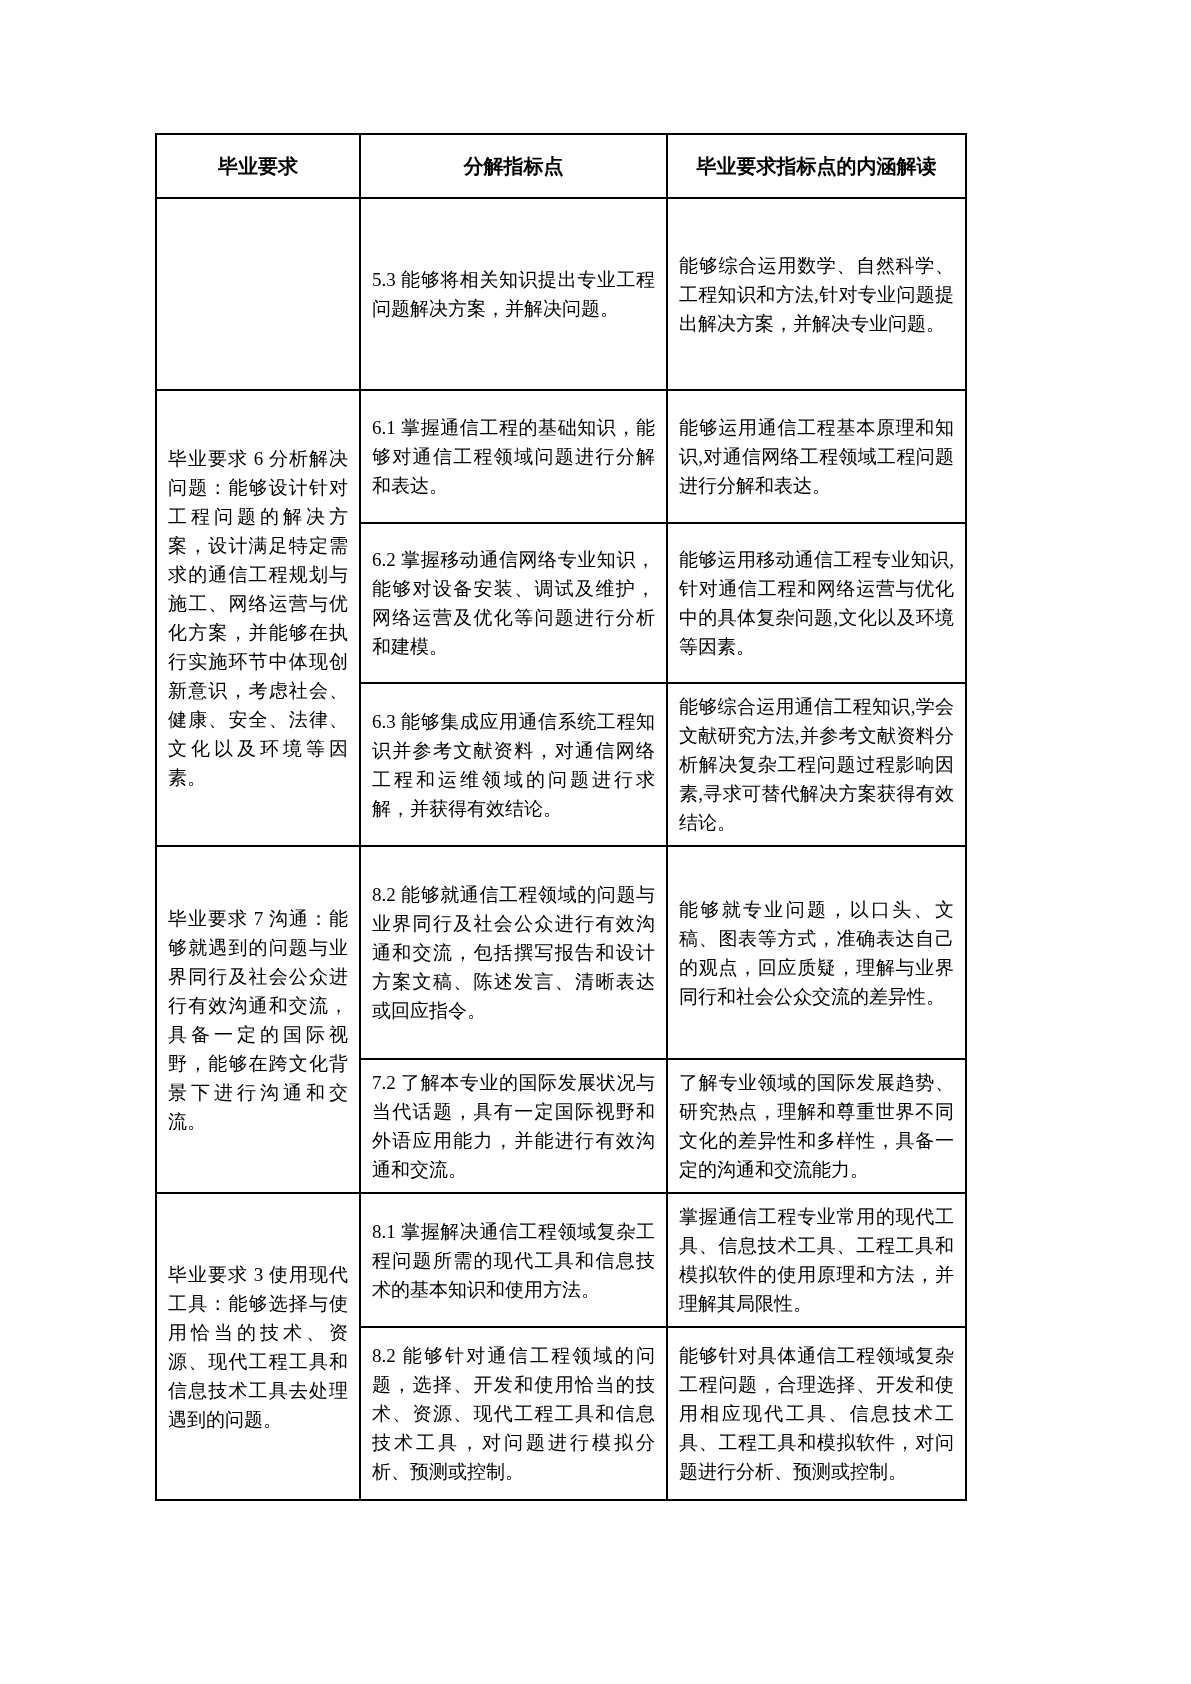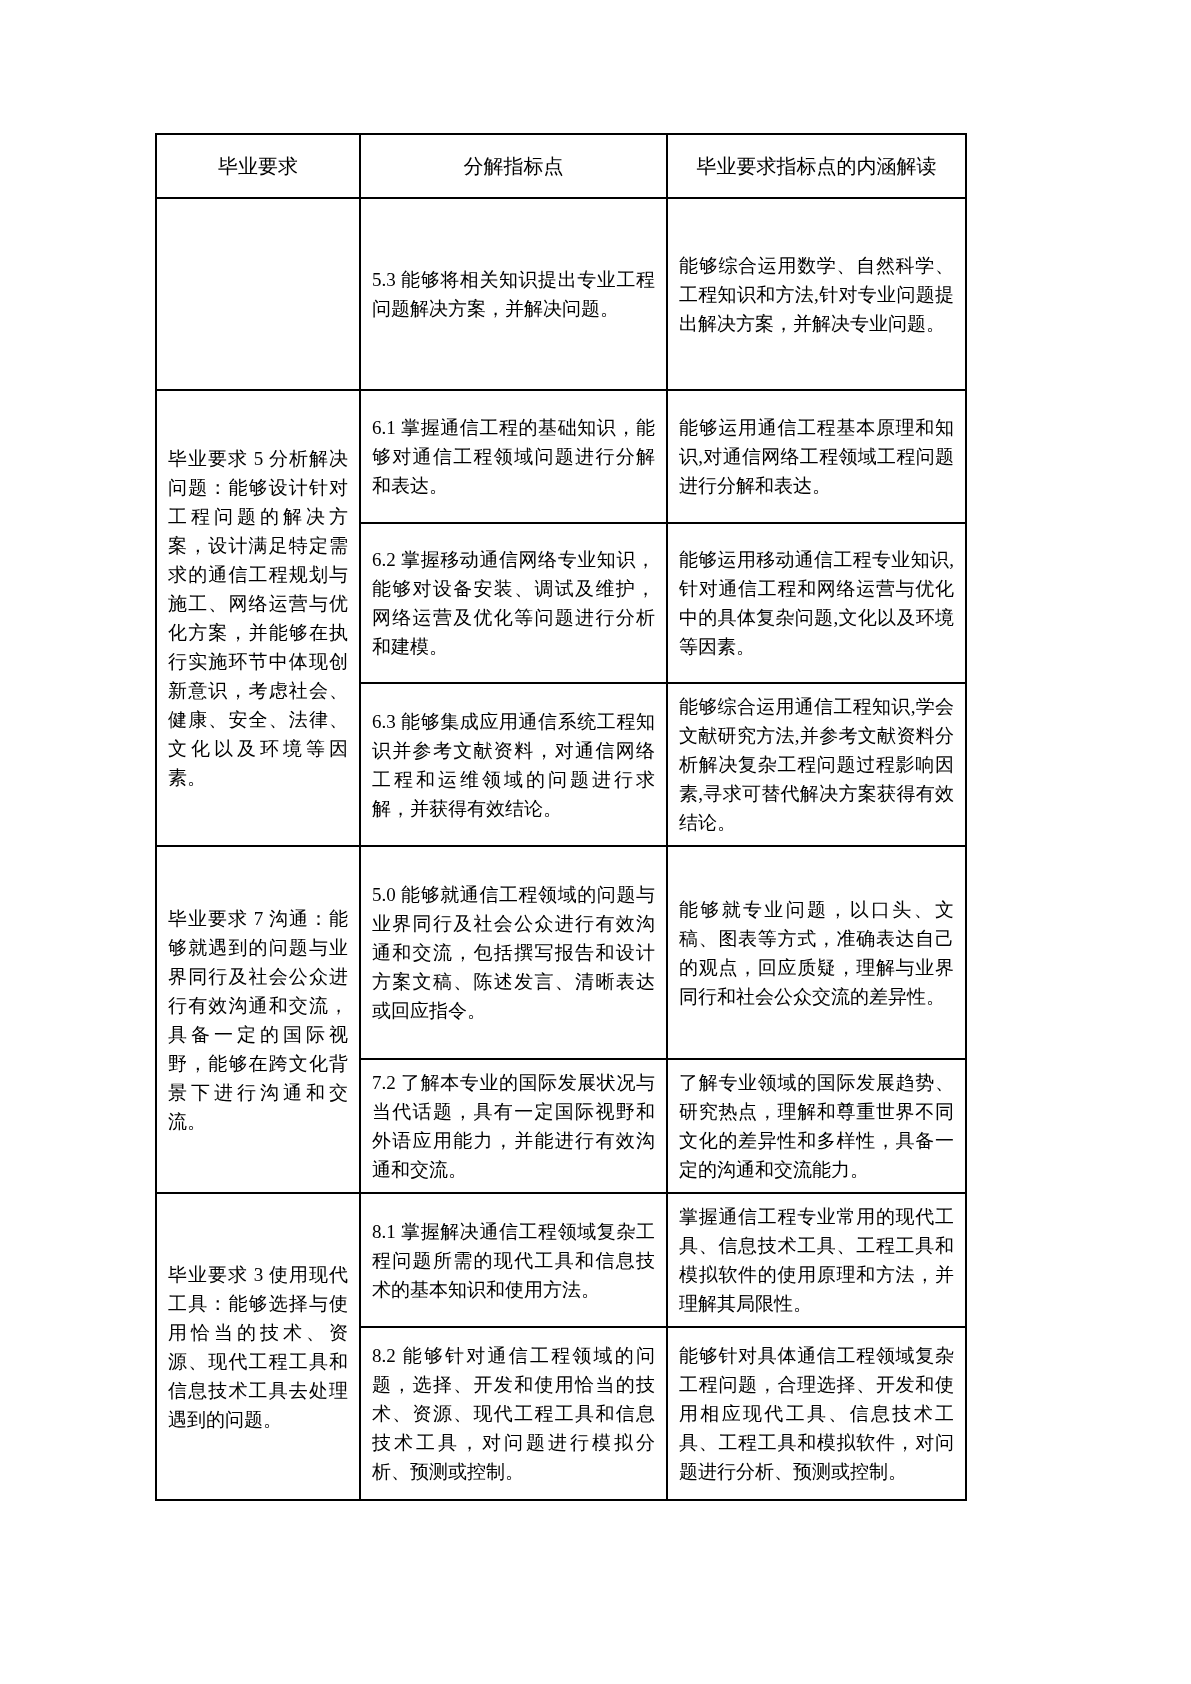--- a/index.html
+++ b/index.html
@@ -26,21 +26,21 @@
   }
   table.req-table th,
   table.req-table td {
     border: 2px solid #000000;
     vertical-align: middle;
     box-sizing: border-box;
     background: #ffffff;
   }
   table.req-table th {
     font-size: 20px;
-    font-weight: normal;
+    font-weight: bold;
     text-align: center;
     height: 64px;
     padding: 8px 6px;
   }
   table.req-table td {
     font-size: 19px;
     line-height: 29px;
     padding: 8px 11px;
     text-align: justify;
     text-justify: inter-ideograph;
@@ -86,21 +86,21 @@
           </td>
           <td>
             <div class="cell-text">5.3 能够将相关知识提出专业工程问题解决方案，并解决问题。</div>
           </td>
           <td>
             <div class="cell-text">能够综合运用数学、自然科学、工程知识和方法,针对专业问题提出解决方案，并解决专业问题。</div>
           </td>
         </tr>
         <tr style="height: 133px;">
           <td rowspan="3">
-            <div class="cell-text">毕业要求 5 分析解决问题：能够设计针对工程问题的解决方案，设计满足特定需求的通信工程规划与施工、网络运营与优化方案，并能够在执行实施环节中体现创新意识，考虑社会、健康、安全、法律、文化以及环境等因素。</div>
+            <div class="cell-text">毕业要求 6 分析解决问题：能够设计针对工程问题的解决方案，设计满足特定需求的通信工程规划与施工、网络运营与优化方案，并能够在执行实施环节中体现创新意识，考虑社会、健康、安全、法律、文化以及环境等因素。</div>
           </td>
           <td>
             <div class="cell-text">6.1 掌握通信工程的基础知识，能够对通信工程领域问题进行分解和表达。</div>
           </td>
           <td>
             <div class="cell-text">能够运用通信工程基本原理和知识,对通信网络工程领域工程问题进行分解和表达。</div>
           </td>
         </tr>
         <tr style="height: 160px;">
           <td>
@@ -116,21 +116,21 @@
           </td>
           <td>
             <div class="cell-text">能够综合运用通信工程知识,学会文献研究方法,并参考文献资料分析解决复杂工程问题过程影响因素,寻求可替代解决方案获得有效结论。</div>
           </td>
         </tr>
         <tr style="height: 213px;">
           <td rowspan="2">
             <div class="cell-text">毕业要求 7 沟通：能够就遇到的问题与业界同行及社会公众进行有效沟通和交流，具备一定的国际视野，能够在跨文化背景下进行沟通和交流。</div>
           </td>
           <td>
-            <div class="cell-text">5.0 能够就通信工程领域的问题与业界同行及社会公众进行有效沟通和交流，包括撰写报告和设计方案文稿、陈述发言、清晰表达或回应指令。</div>
+            <div class="cell-text">8.2 能够就通信工程领域的问题与业界同行及社会公众进行有效沟通和交流，包括撰写报告和设计方案文稿、陈述发言、清晰表达或回应指令。</div>
           </td>
           <td>
             <div class="cell-text">能够就专业问题，以口头、文稿、图表等方式，准确表达自己的观点，回应质疑，理解与业界同行和社会公众交流的差异性。</div>
           </td>
         </tr>
         <tr style="height: 117px;">
           <td>
             <div class="cell-text">7.2 了解本专业的国际发展状况与当代话题，具有一定国际视野和外语应用能力，并能进行有效沟通和交流。</div>
           </td>
           <td>

